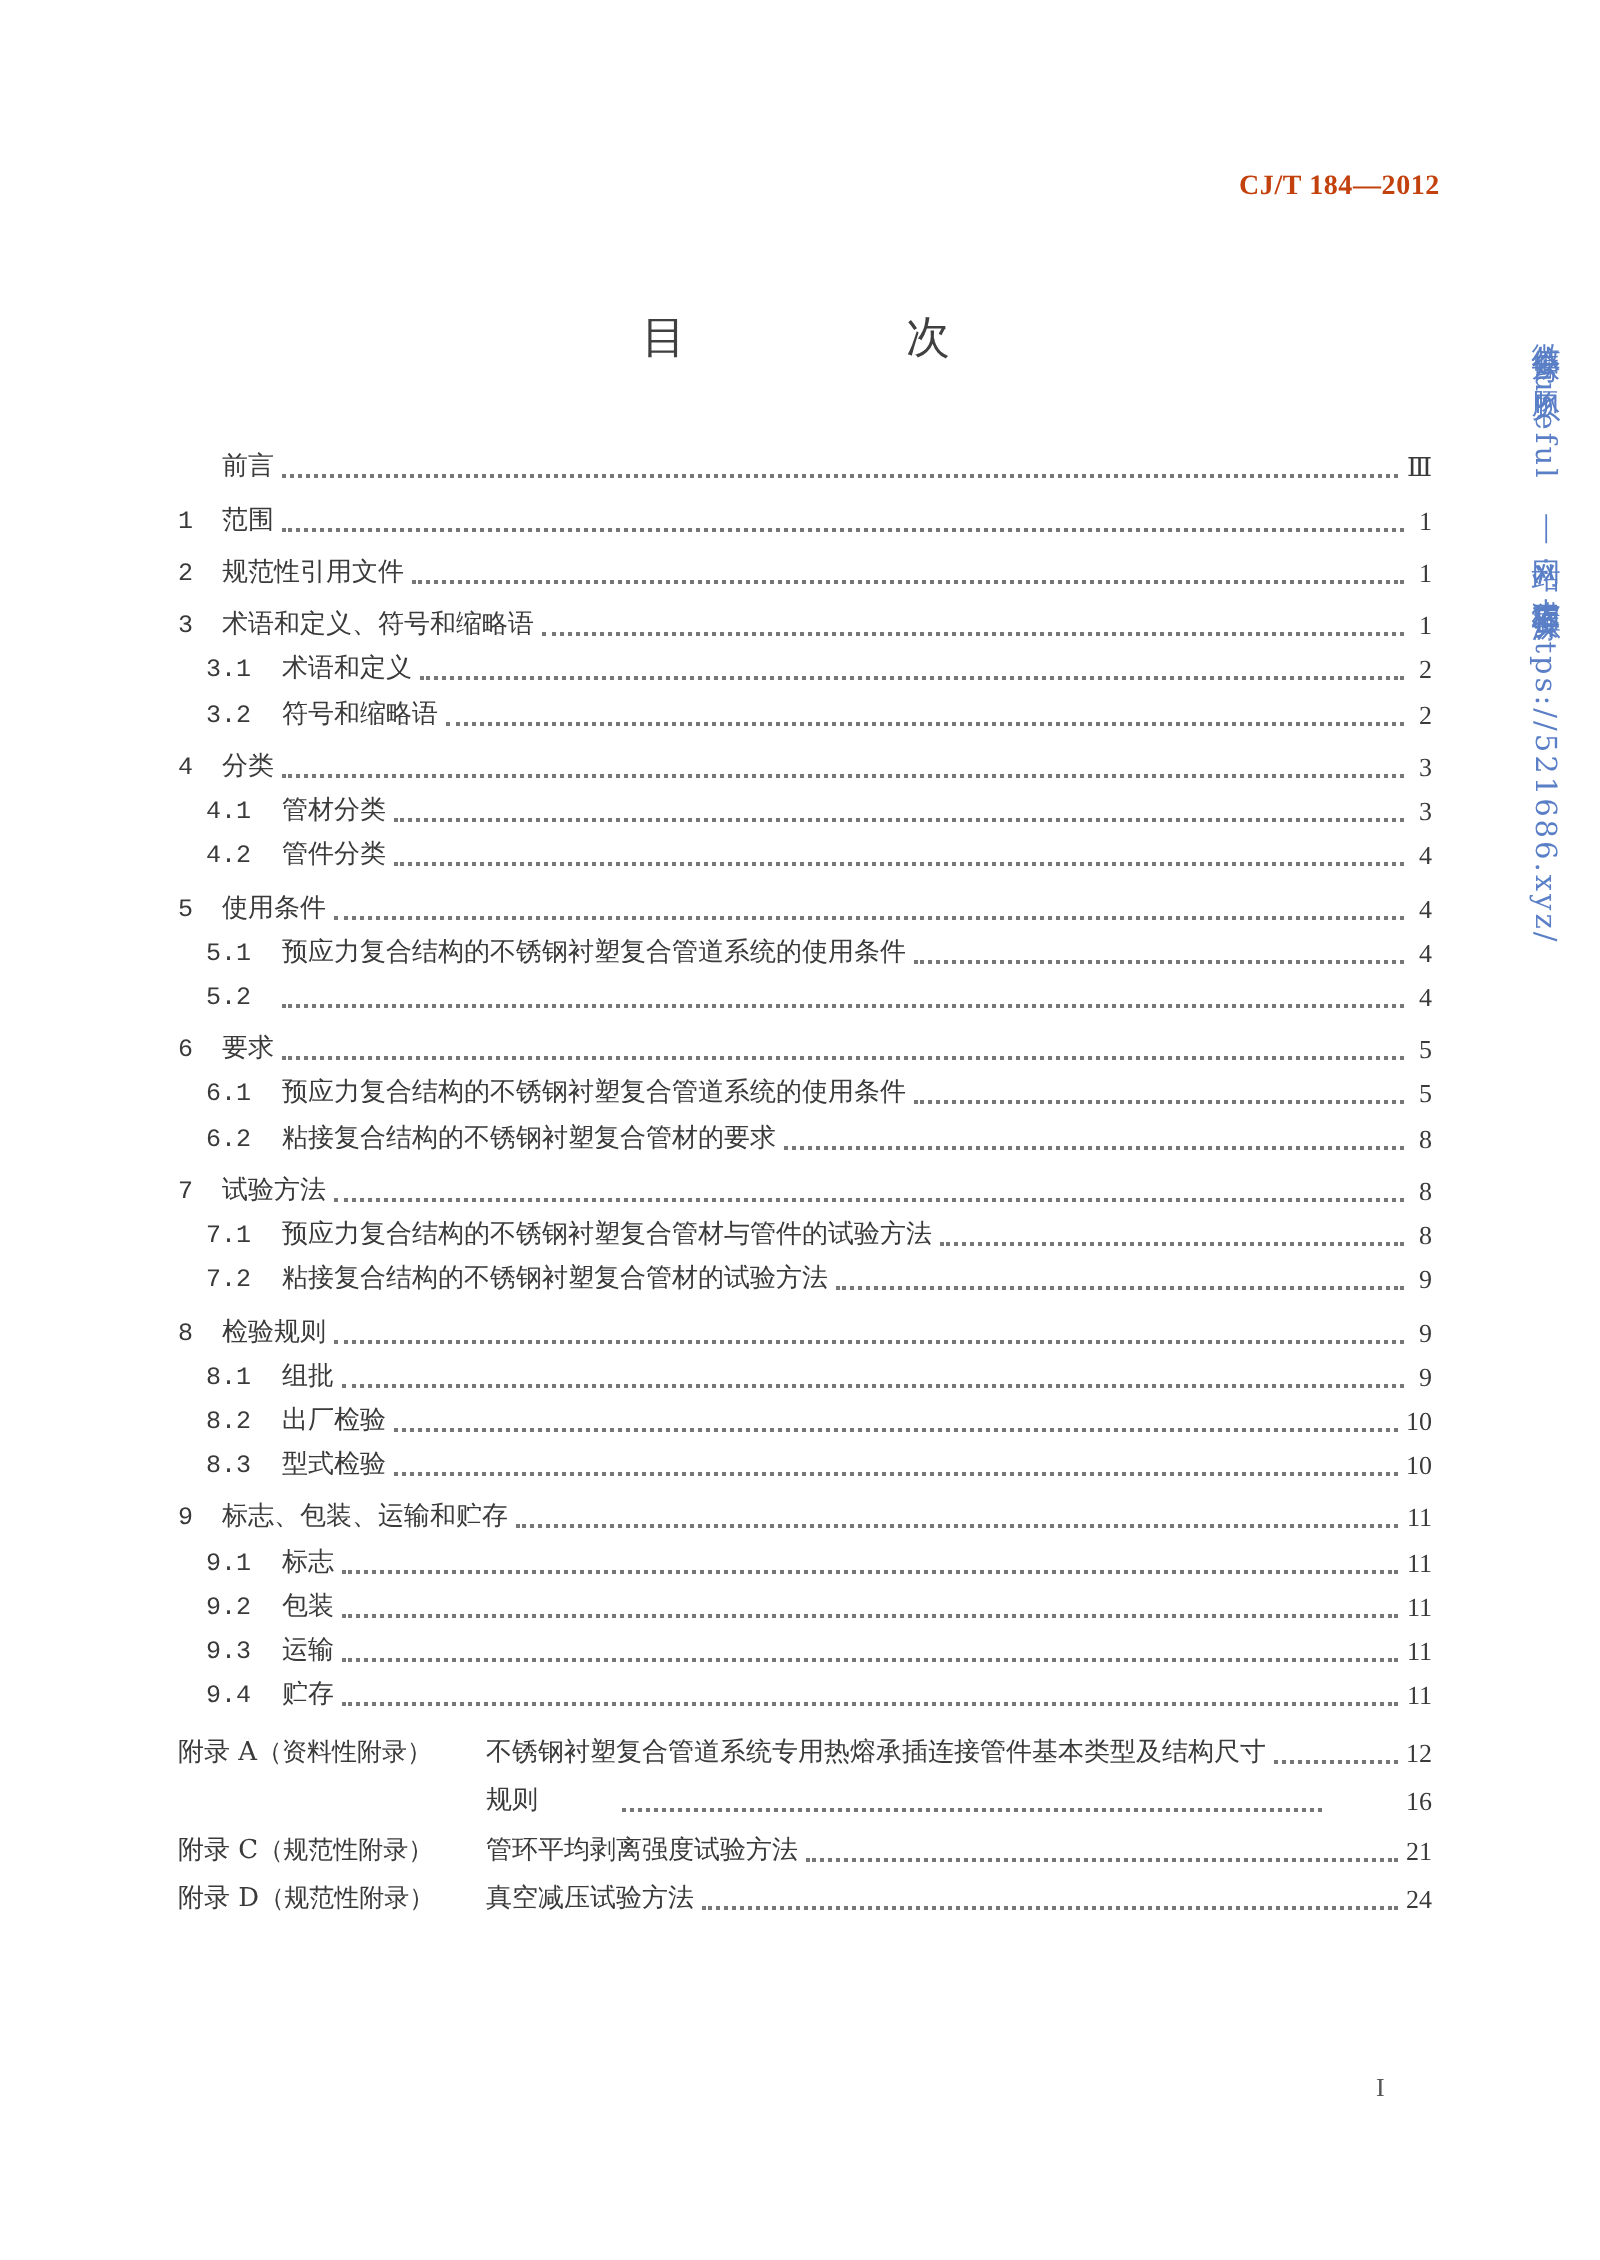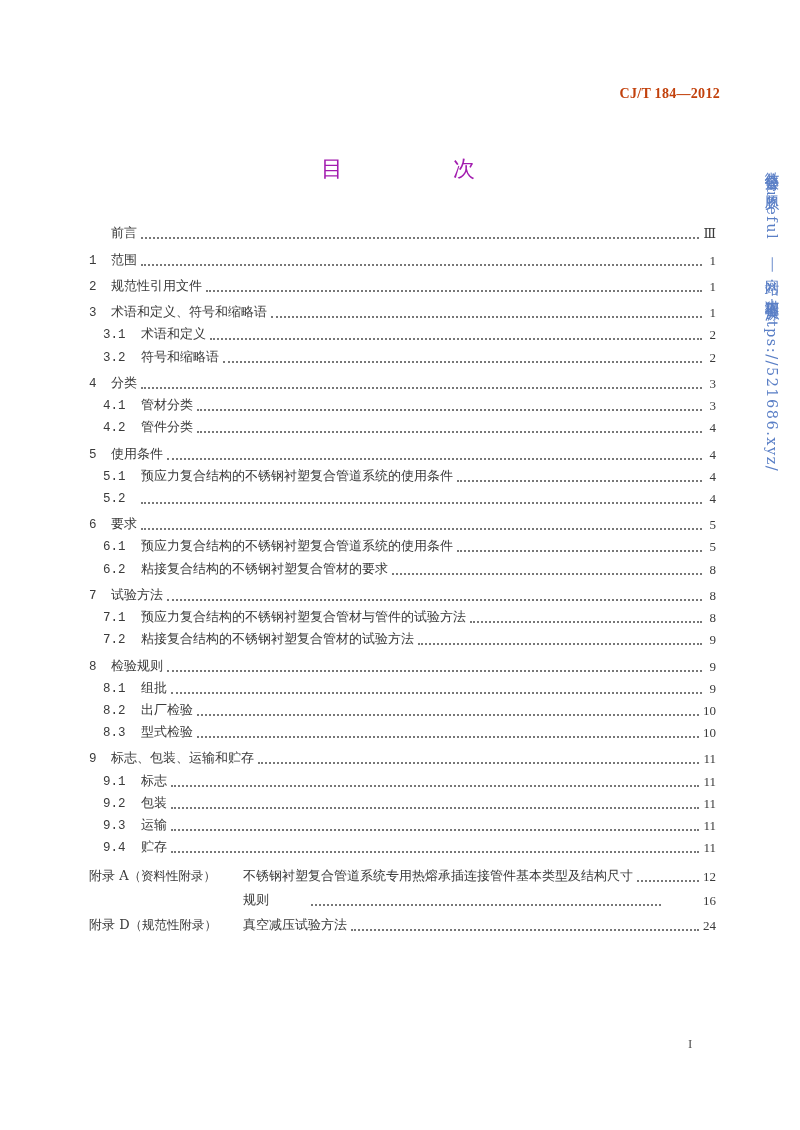--- a/index.html
+++ b/index.html
@@ -7,32 +7,32 @@
     width: 800px; height: 1130px; background: #ffffff; position: relative; overflow: hidden;
     font-family: "DejaVu Serif", "Liberation Serif", serif; color: #3a3a3a;
   }
   .std-code {
     position: absolute; top: 86px; right: 80px; font-size: 14px; font-weight: bold;
     font-family: "Liberation Serif", "DejaVu Serif", serif; color: #c2410c;
     letter-spacing: 0.3px;
   }
   .title {
     position: absolute; top: 154px; left: 0; width: 800px; text-align: center;
-    font-size: 22px; color: #a21caf; letter-spacing: 44px; padding-left: 40px; box-sizing: border-box;
+    font-size: 22px; color: #404040; letter-spacing: 44px; padding-left: 40px; box-sizing: border-box;
   }
   .toc { position: absolute; top: 216px; left: 89px; width: 627px; }
   .row {
     display: flex; align-items: flex-end; height: 24.3px; font-size: 13px; line-height: 16px;
     white-space: nowrap;
   }
   .row.sub { padding-left: 14px; height: 22.2px; }
   .row.top { margin-top: 2px; }
   .num { display: inline-block; min-width: 18px; font-family: "Liberation Mono", "DejaVu Sans Mono", monospace; font-size: 12.5px; }
   .row.sub .num { min-width: 34px; }
-  .label { padding-left: 4px; font-family: Liberation Mono, monospace; }
+  .label { padding-left: 4px; }
   .leader {
     flex: 1; margin: 0 4px 3px 4px; border-bottom: 2px dotted #777; height: 0; min-width: 10px;
   }
   .page { font-family: "Liberation Serif", "DejaVu Serif", serif; font-size: 13px; min-width: 10px; text-align: right; }
   .appendix { margin-top: 4px; }
   .arow { display: flex; align-items: flex-end; height: 24.5px; font-size: 13px; white-space: nowrap; }
   .akey { width: 150px; flex: none; }
   .akey .paren { font-size: 12.5px; }
   .acont { height: 24.5px; padding-left: 150px; gap: 38px; }
   .watermark {
@@ -219,20 +219,26 @@
         <span class="label">不锈钢衬塑复合管道系统专用热熔承插连接管件基本类型及结构尺寸</span>
         <span class="leader"></span>
         <span class="page">12</span>
       </div>
       <div class="arow acont">
         <span class="label" style="padding-left:4px">规则</span>
         <span class="leader"></span>
         <span class="page">16</span>
       </div>
       <div class="arow">
+        <span class="akey"><span>附录 C</span><span class="paren">（规范性附录）</span></span>
+        <span class="label">管环平均剥离强度试验方法</span>
+        <span class="leader"></span>
+        <span class="page">21</span>
+      </div>
+      <div class="arow">
         <span class="akey"><span>附录 D</span><span class="paren">（规范性附录）</span></span>
         <span class="label">真空减压试验方法</span>
         <span class="leader"></span>
         <span class="page">24</span>
       </div>
     </div>
   </div>
 
 <div class="watermark">微信公众号：豚贝useful ｜ 网站：大猫工程资源 https://521686.xyz/</div>
 <div class="page-footer">I</div>

